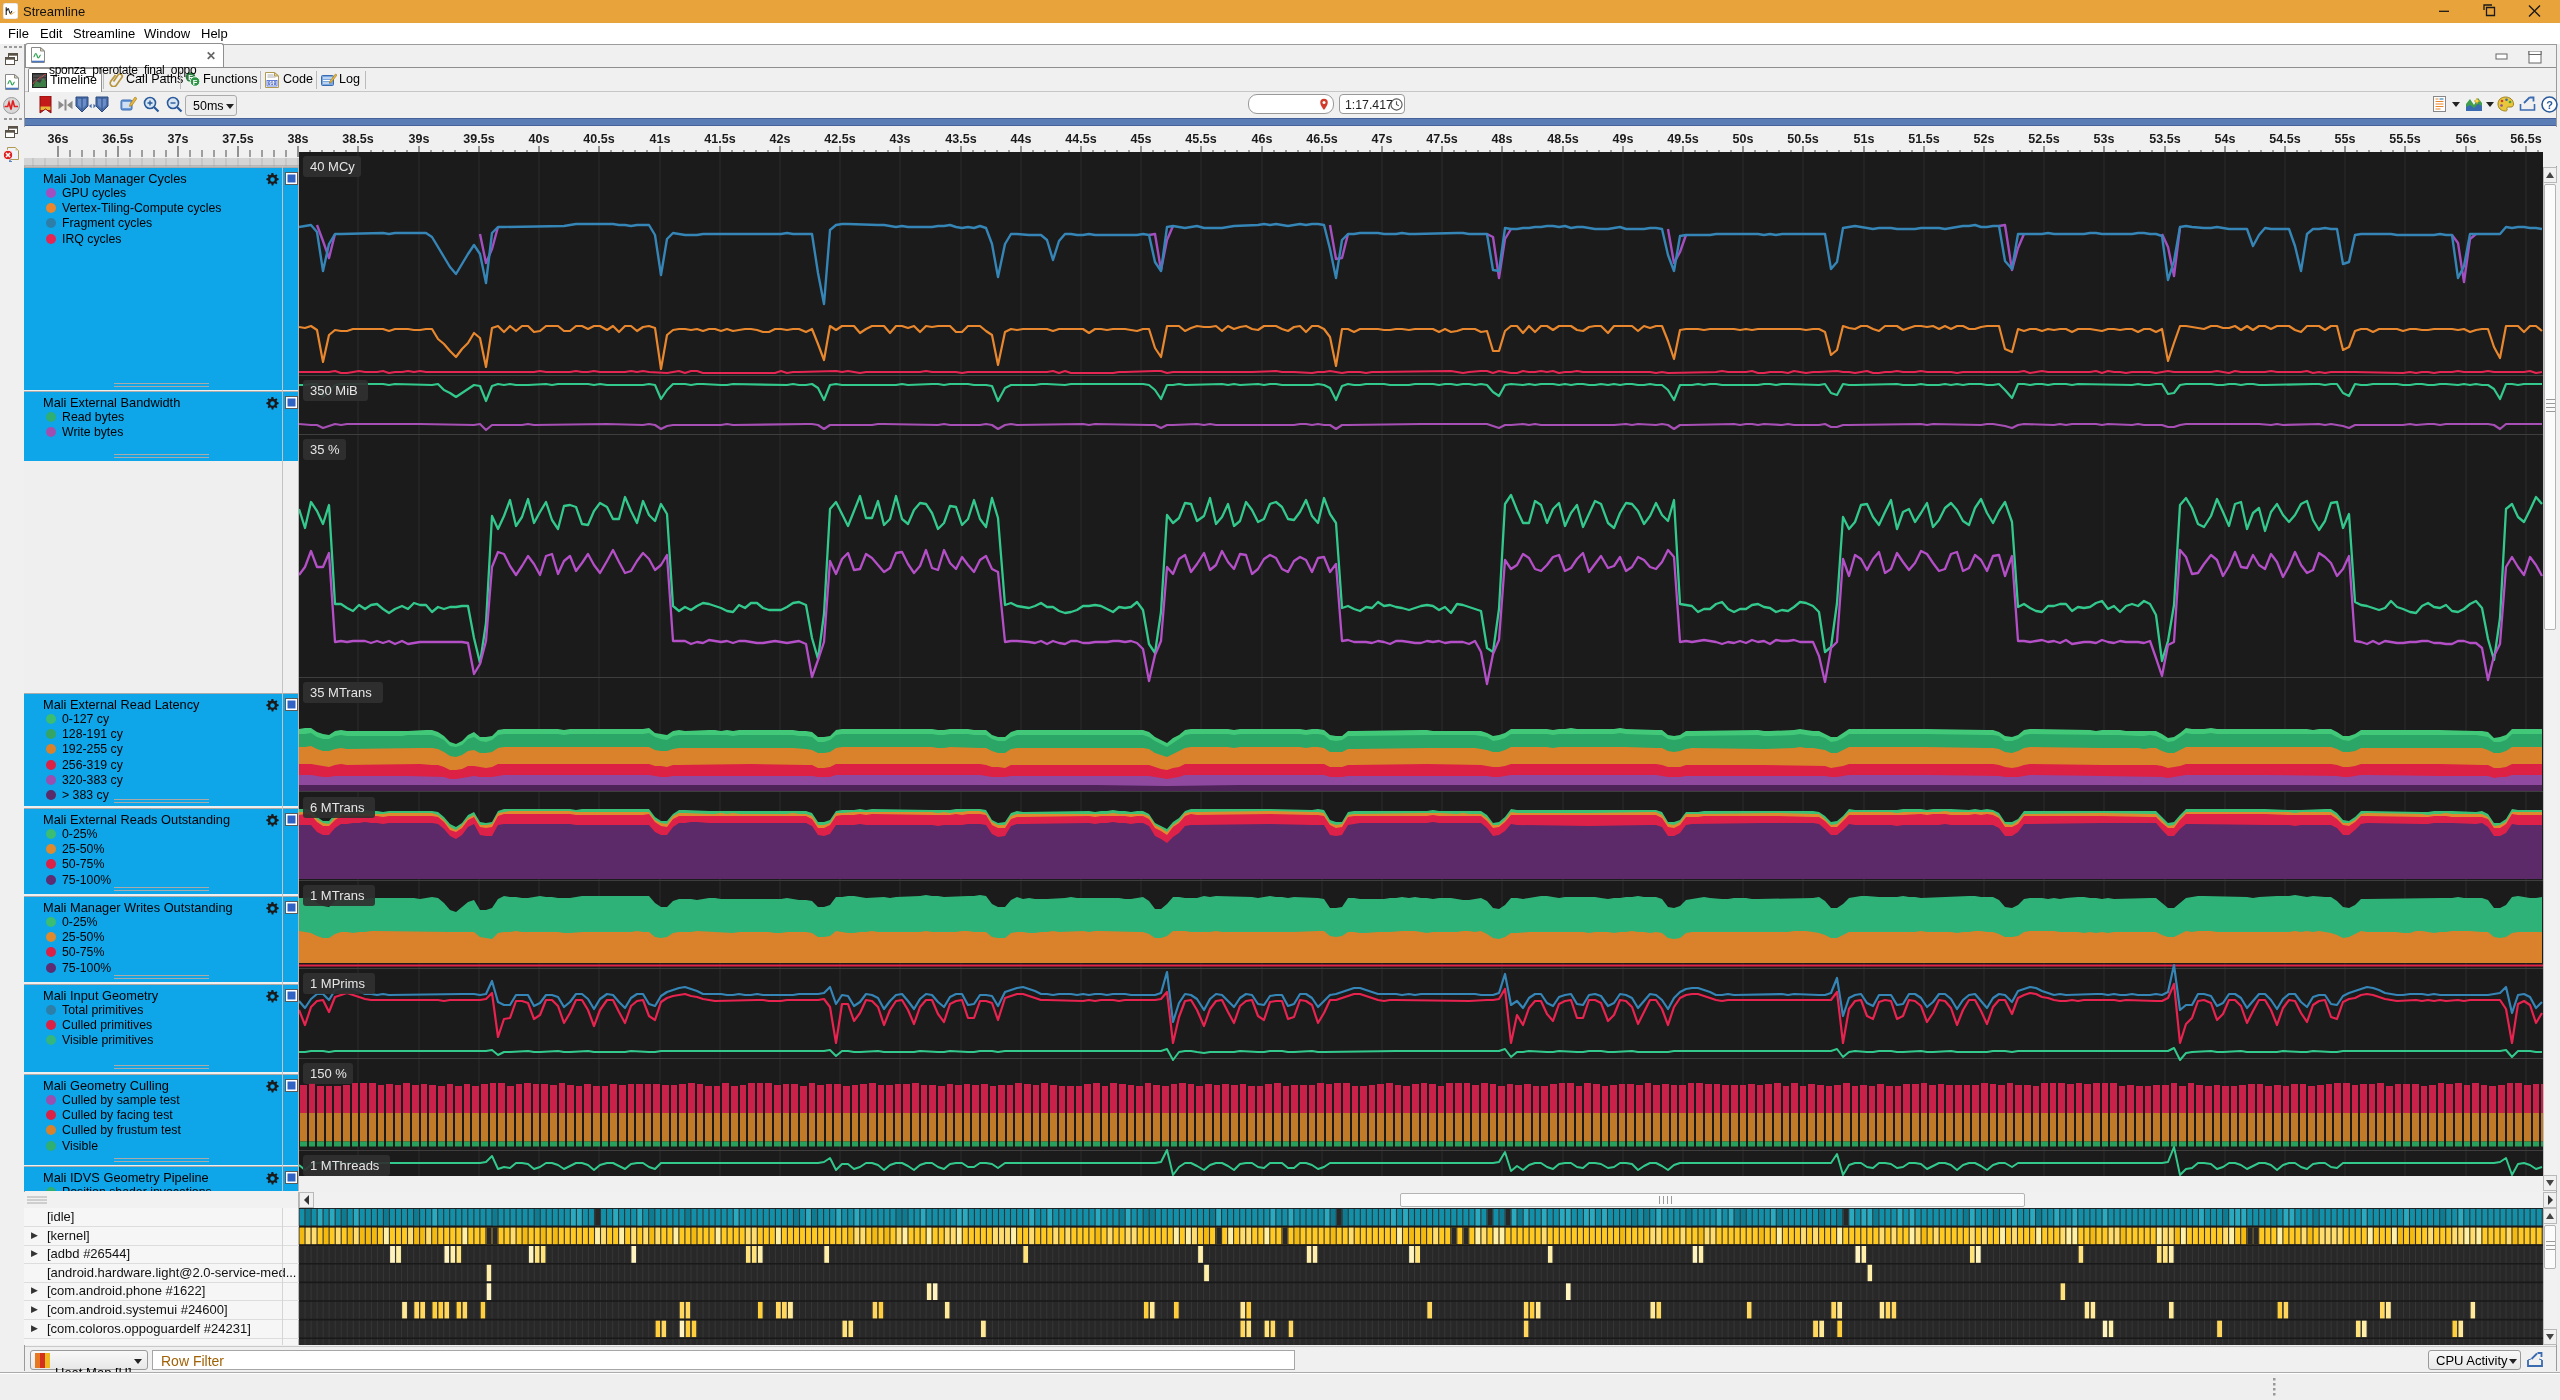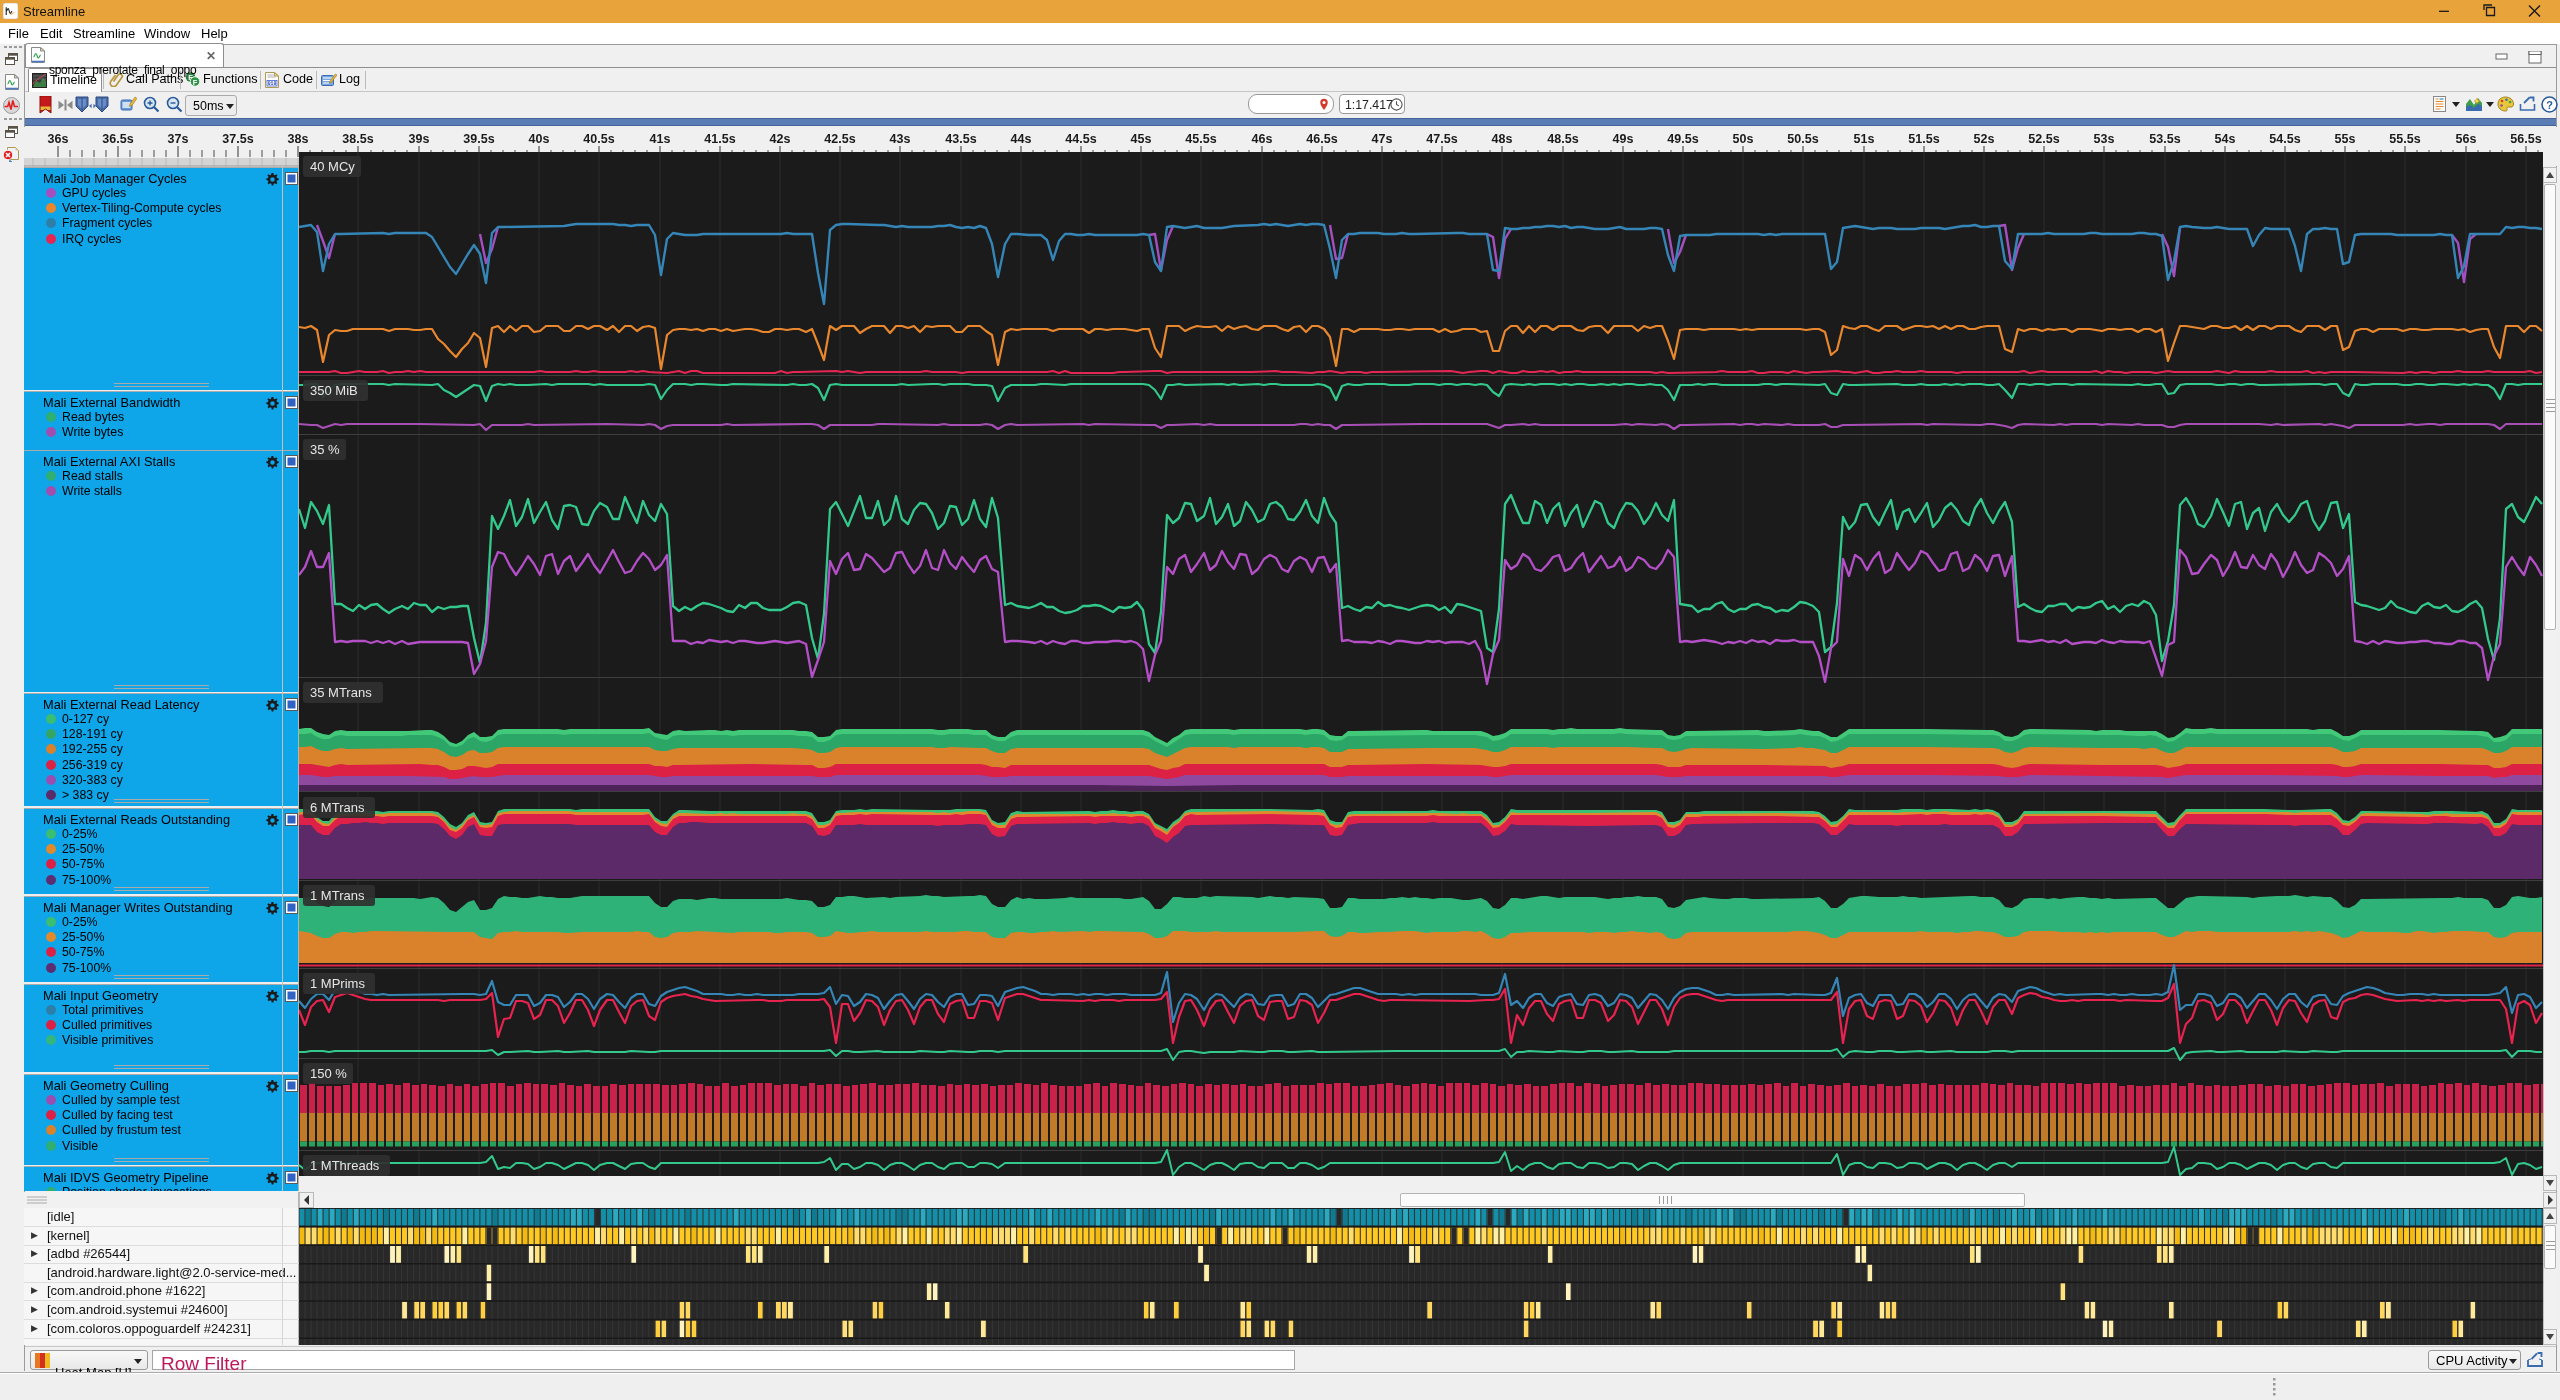--- a/index.html
+++ b/index.html
@@ -69,21 +69,21 @@
 .sb { position:absolute; background:#F1F1F1; }
 .sbtn { position:absolute; background:#F0F0F0; border:1px solid #B9B9B9; color:#444;
   text-align:center; }
 .sthumb { position:absolute; background:#FBFBFB; border:1px solid #B3B3B3; border-radius:2px; }
 
 #bottombar { position:absolute; left:25px; top:1346px; width:2531px; height:25px; background:#F0F0F0;
   border-top:1px solid #C9C9C9; }
 .bcombo { position:absolute; top:3px; height:20px; background:linear-gradient(#F8F8F8,#E8E8E8);
   border:1px solid #9a9a9a; border-radius:3px; font-size:13px; color:#000; }
 .binput { position:absolute; top:3px; height:20px; background:#fff; border:1px solid #A6A6A6;
-  font-size:19px; color:#be185d; }
+  font-size:14px; color:#a16207; }
 .binput span { position:absolute; left:8px; top:2px; }
 .darr { position:absolute; width:0; height:0; border-left:4.5px solid transparent;
   border-right:4.5px solid transparent; border-top:5.5px solid #222; }
 svg { display:block; }
 </style></head>
 <body>
 <div id="titlebar">
   <span id="appicon">
       <svg width="15" height="16" viewBox="0 0 15 16">
         <rect x="0" y="0" width="15" height="16" rx="2.5" fill="#fff" stroke="#c9c9c9" stroke-width="0.8"></rect>
@@ -427,32 +427,20 @@
     </div>
     <div class="sec" style="top:224px;height:70px">
       <div class="sect">Mali External Bandwidth</div>
       <div class="gear">
         <svg width="13" height="13" viewBox="0 0 16 16">
           <path fill="#1a1a1a" d="M8 0l1 .1.4 2 1.6.7L12.7 1.6l1.4 1.4-1.2 1.7.7 1.6 2 .4v2l-2 .4-.7 1.6 1.2 1.7-1.4 1.4-1.7-1.2-1.6.7-.4 2h-2l-.4-2-1.6-.7-1.7 1.2-1.4-1.4 1.2-1.7-.7-1.6-2-.4v-2l2-.4.7-1.6L1.6 3l1.4-1.4 1.7 1.2 1.6-.7.4-2zM8 5.2A2.8 2.8 0 108 10.8 2.8 2.8 0 008 5.2z"></path>
         </svg>
       </div>
       <div class="li" style="top:18px"><span class="dot" style="background:#2FAF72"></span>Read bytes</div>
       <div class="li" style="top:33px"><span class="dot" style="background:#A04FB0"></span>Write bytes</div>
-      <div class="rsz"></div>
-      <div class="cb" style="top:4px"></div>
-    </div>
-    <div class="sec" style="top:283px;height:242px">
-      <div class="sect">Mali External AXI Stalls</div>
-      <div class="gear">
-        <svg width="13" height="13" viewBox="0 0 16 16">
-          <path fill="#1a1a1a" d="M8 0l1 .1.4 2 1.6.7L12.7 1.6l1.4 1.4-1.2 1.7.7 1.6 2 .4v2l-2 .4-.7 1.6 1.2 1.7-1.4 1.4-1.7-1.2-1.6.7-.4 2h-2l-.4-2-1.6-.7-1.7 1.2-1.4-1.4 1.2-1.7-.7-1.6-2-.4v-2l2-.4.7-1.6L1.6 3l1.4-1.4 1.7 1.2 1.6-.7.4-2zM8 5.2A2.8 2.8 0 108 10.8 2.8 2.8 0 008 5.2z"></path>
-        </svg>
-      </div>
-      <div class="li" style="top:18px"><span class="dot" style="background:#2FAF72"></span>Read stalls</div>
-      <div class="li" style="top:33px"><span class="dot" style="background:#A04FB0"></span>Write stalls</div>
       <div class="rsz"></div>
       <div class="cb" style="top:4px"></div>
     </div>
     <div class="sec" style="top:526px;height:113px">
       <div class="sect">Mali External Read Latency</div>
       <div class="gear">
         <svg width="13" height="13" viewBox="0 0 16 16">
           <path fill="#1a1a1a" d="M8 0l1 .1.4 2 1.6.7L12.7 1.6l1.4 1.4-1.2 1.7.7 1.6 2 .4v2l-2 .4-.7 1.6 1.2 1.7-1.4 1.4-1.7-1.2-1.6.7-.4 2h-2l-.4-2-1.6-.7-1.7 1.2-1.4-1.4 1.2-1.7-.7-1.6-2-.4v-2l2-.4.7-1.6L1.6 3l1.4-1.4 1.7 1.2 1.6-.7.4-2zM8 5.2A2.8 2.8 0 108 10.8 2.8 2.8 0 008 5.2z"></path>
         </svg>
       </div>

